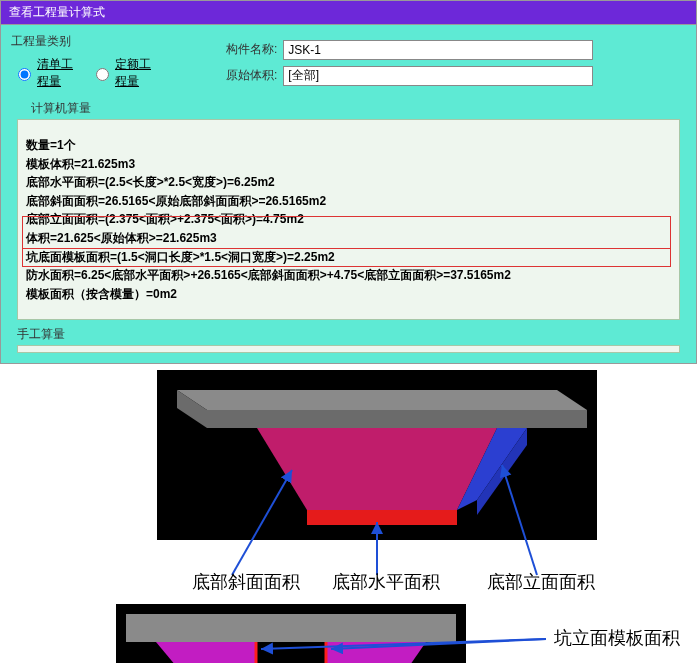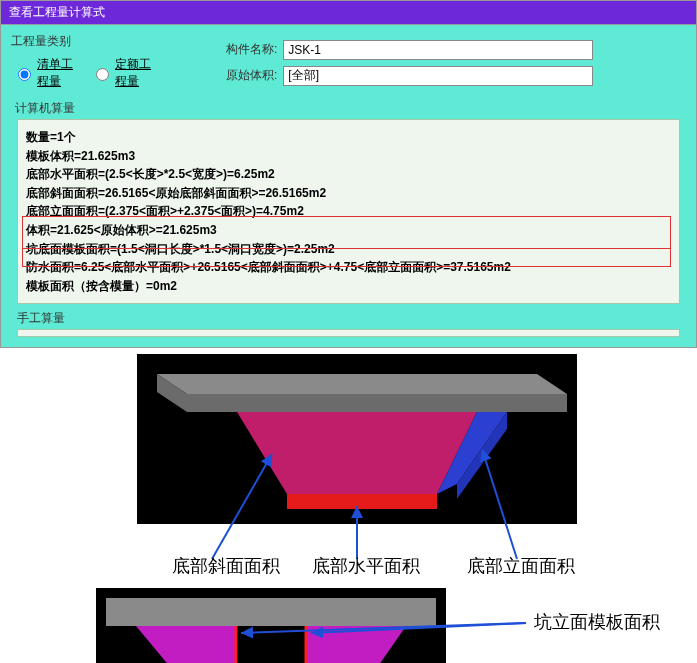--- a/index.html
+++ b/index.html
@@ -38,28 +38,28 @@
     margin: 6px 2px 2px 2px;
     text-decoration: underline;
   }
   .radios label { display: flex; align-items: center; gap: 3px; }
   input[type=text] {
     border: 1px solid #888;
     padding: 2px 4px;
     font-size: 12px;
   }
   .section-title {
-    margin: 8px 0 2px 4px;
+    margin: 8px 0 2px 20px;
     color: #333;
   }
   .calcbox {
     border: 1px solid #a7c7a7;
     background: #eef6ee;
     margin: 2px 6px 6px 6px;
-    padding: 8px 8px;
+    padding: 16px 8px;
     line-height: 1.55;
     position: relative;
     font-size: 12px;
   }
   .calcbox b { font-weight: bold; }
   .redbox1 {
     position: absolute;
     left: 4px;
     right: 8px;
     top: 96px;
@@ -75,20 +75,21 @@
     height: 17px;
     border: 1px solid #d33;
     pointer-events: none;
   }
   .hand {
     margin: 4px 0 2px 6px;
   }
   
   .diagram-area {
     width: 664px;
+    padding-left: 20px;
   }
   .dia {
     display: block;
     margin: 0 auto 4px auto;
     background: #fff;
   }
   .wrap { position: relative; }
 </style>
 </head>
 <body>

